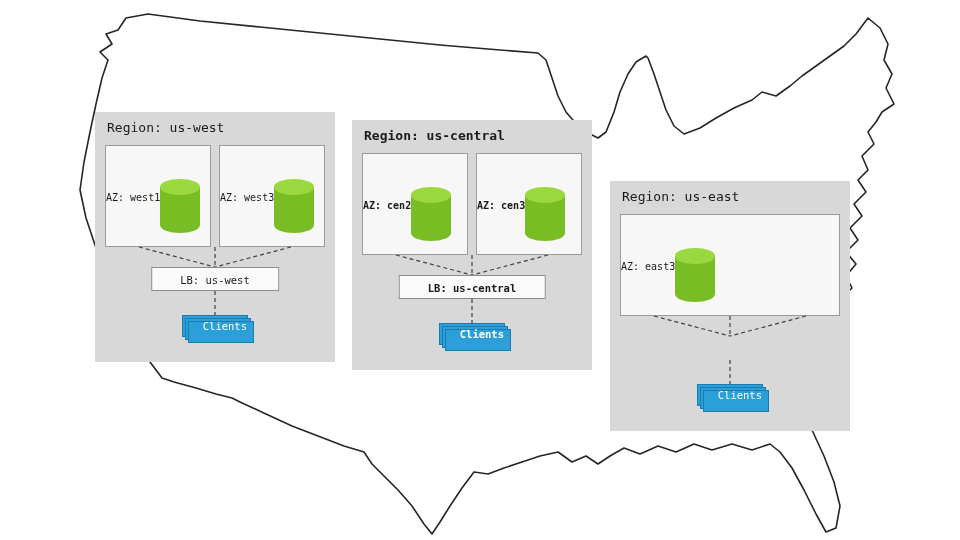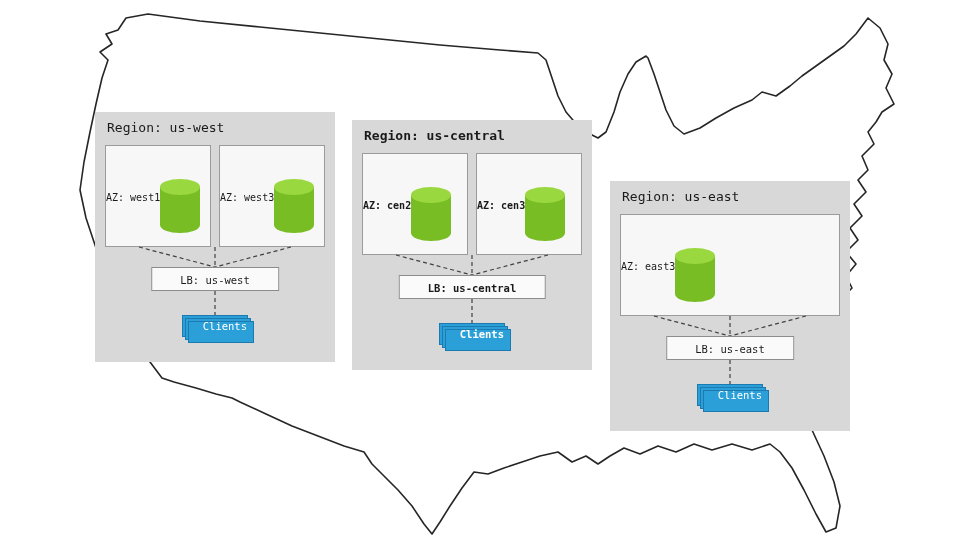--- a/index.html
+++ b/index.html
@@ -169,17 +169,16 @@
     <div class="region-title">Region: us-east</div>
     <div class="az-row">
       <div class="az-box">
         <div class="az-label">AZ: east3</div>
         <div class="cylinder"></div>
       </div>
     </div>
     <svg class="connectors" viewBox="0 0 240 250">
       <path d="M44,135 L120,155 M120,135 L120,155 M196,135 L120,155 M120,179 L120,203"></path>
     </svg>
-    <div class="lb-box">LB: us-east</div>
     <div class="clients-box">Clients</div>
   </div>
 
 </div>
 
 </body></html>

